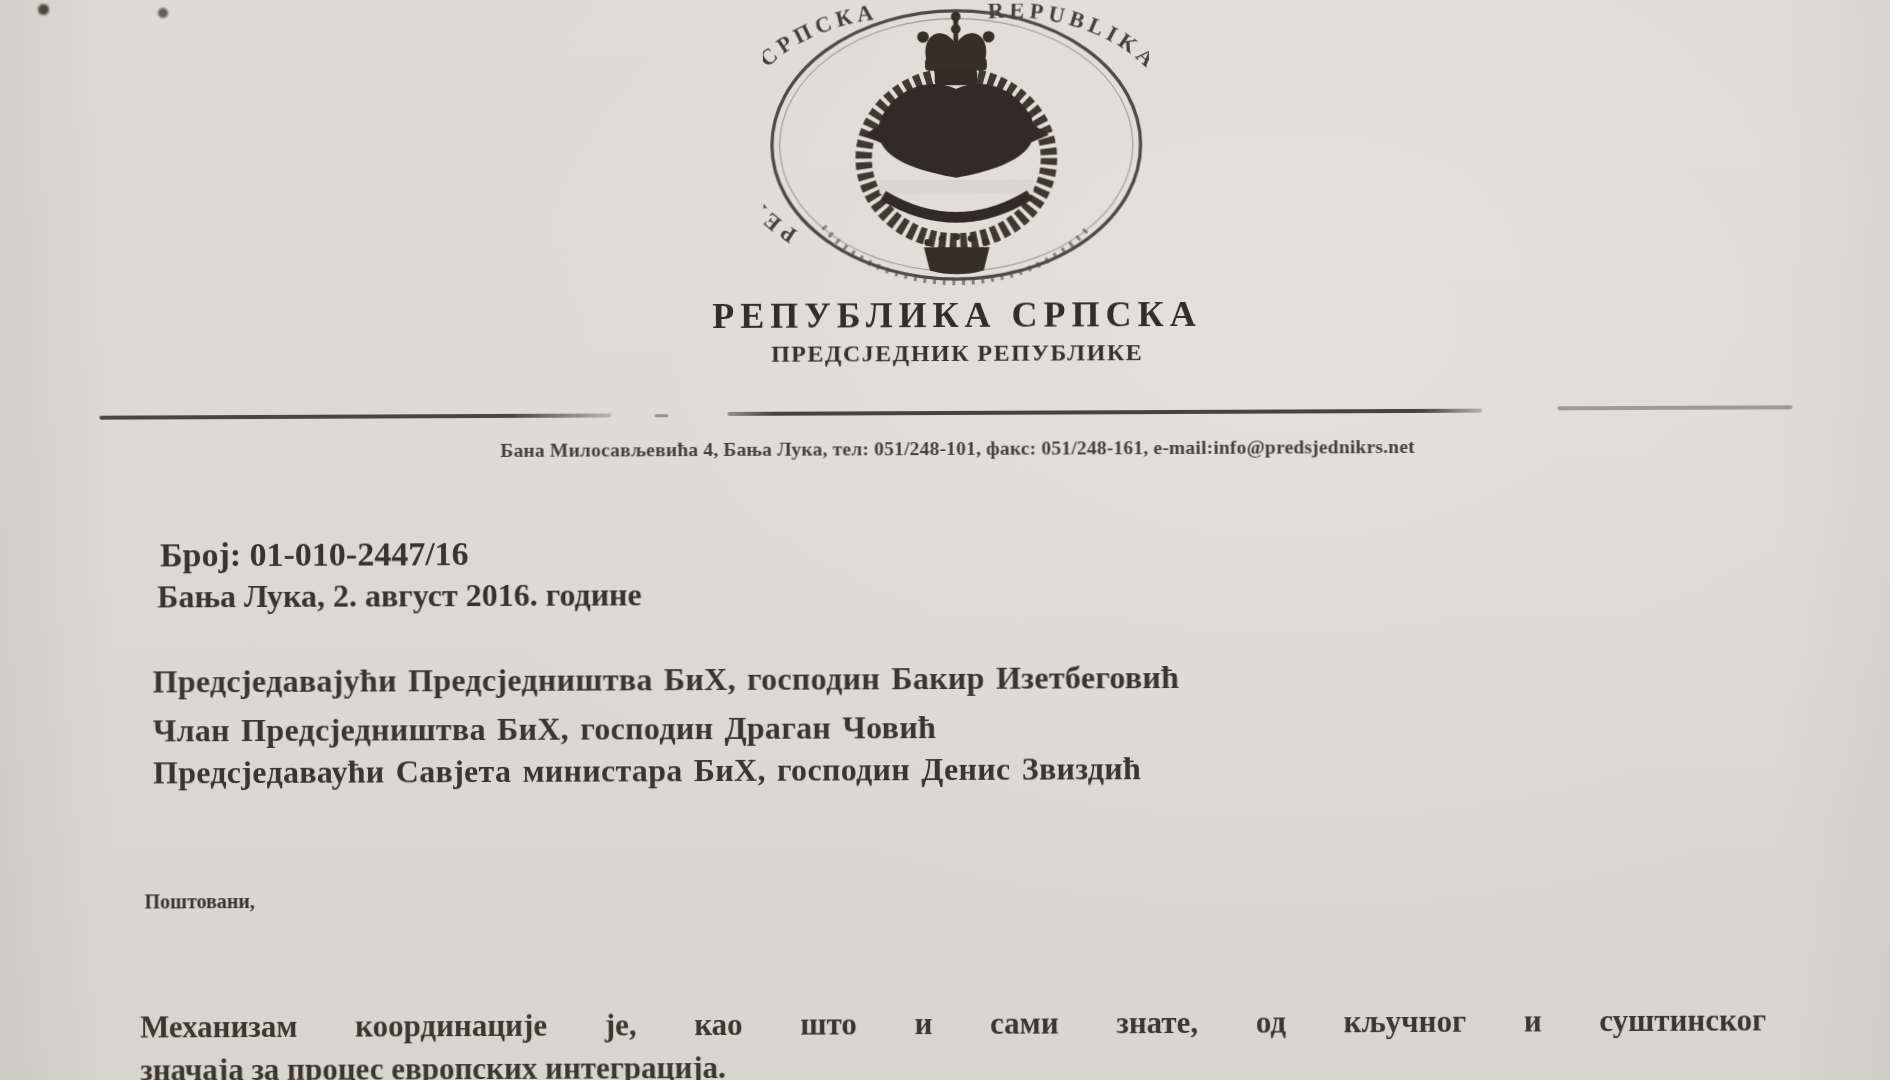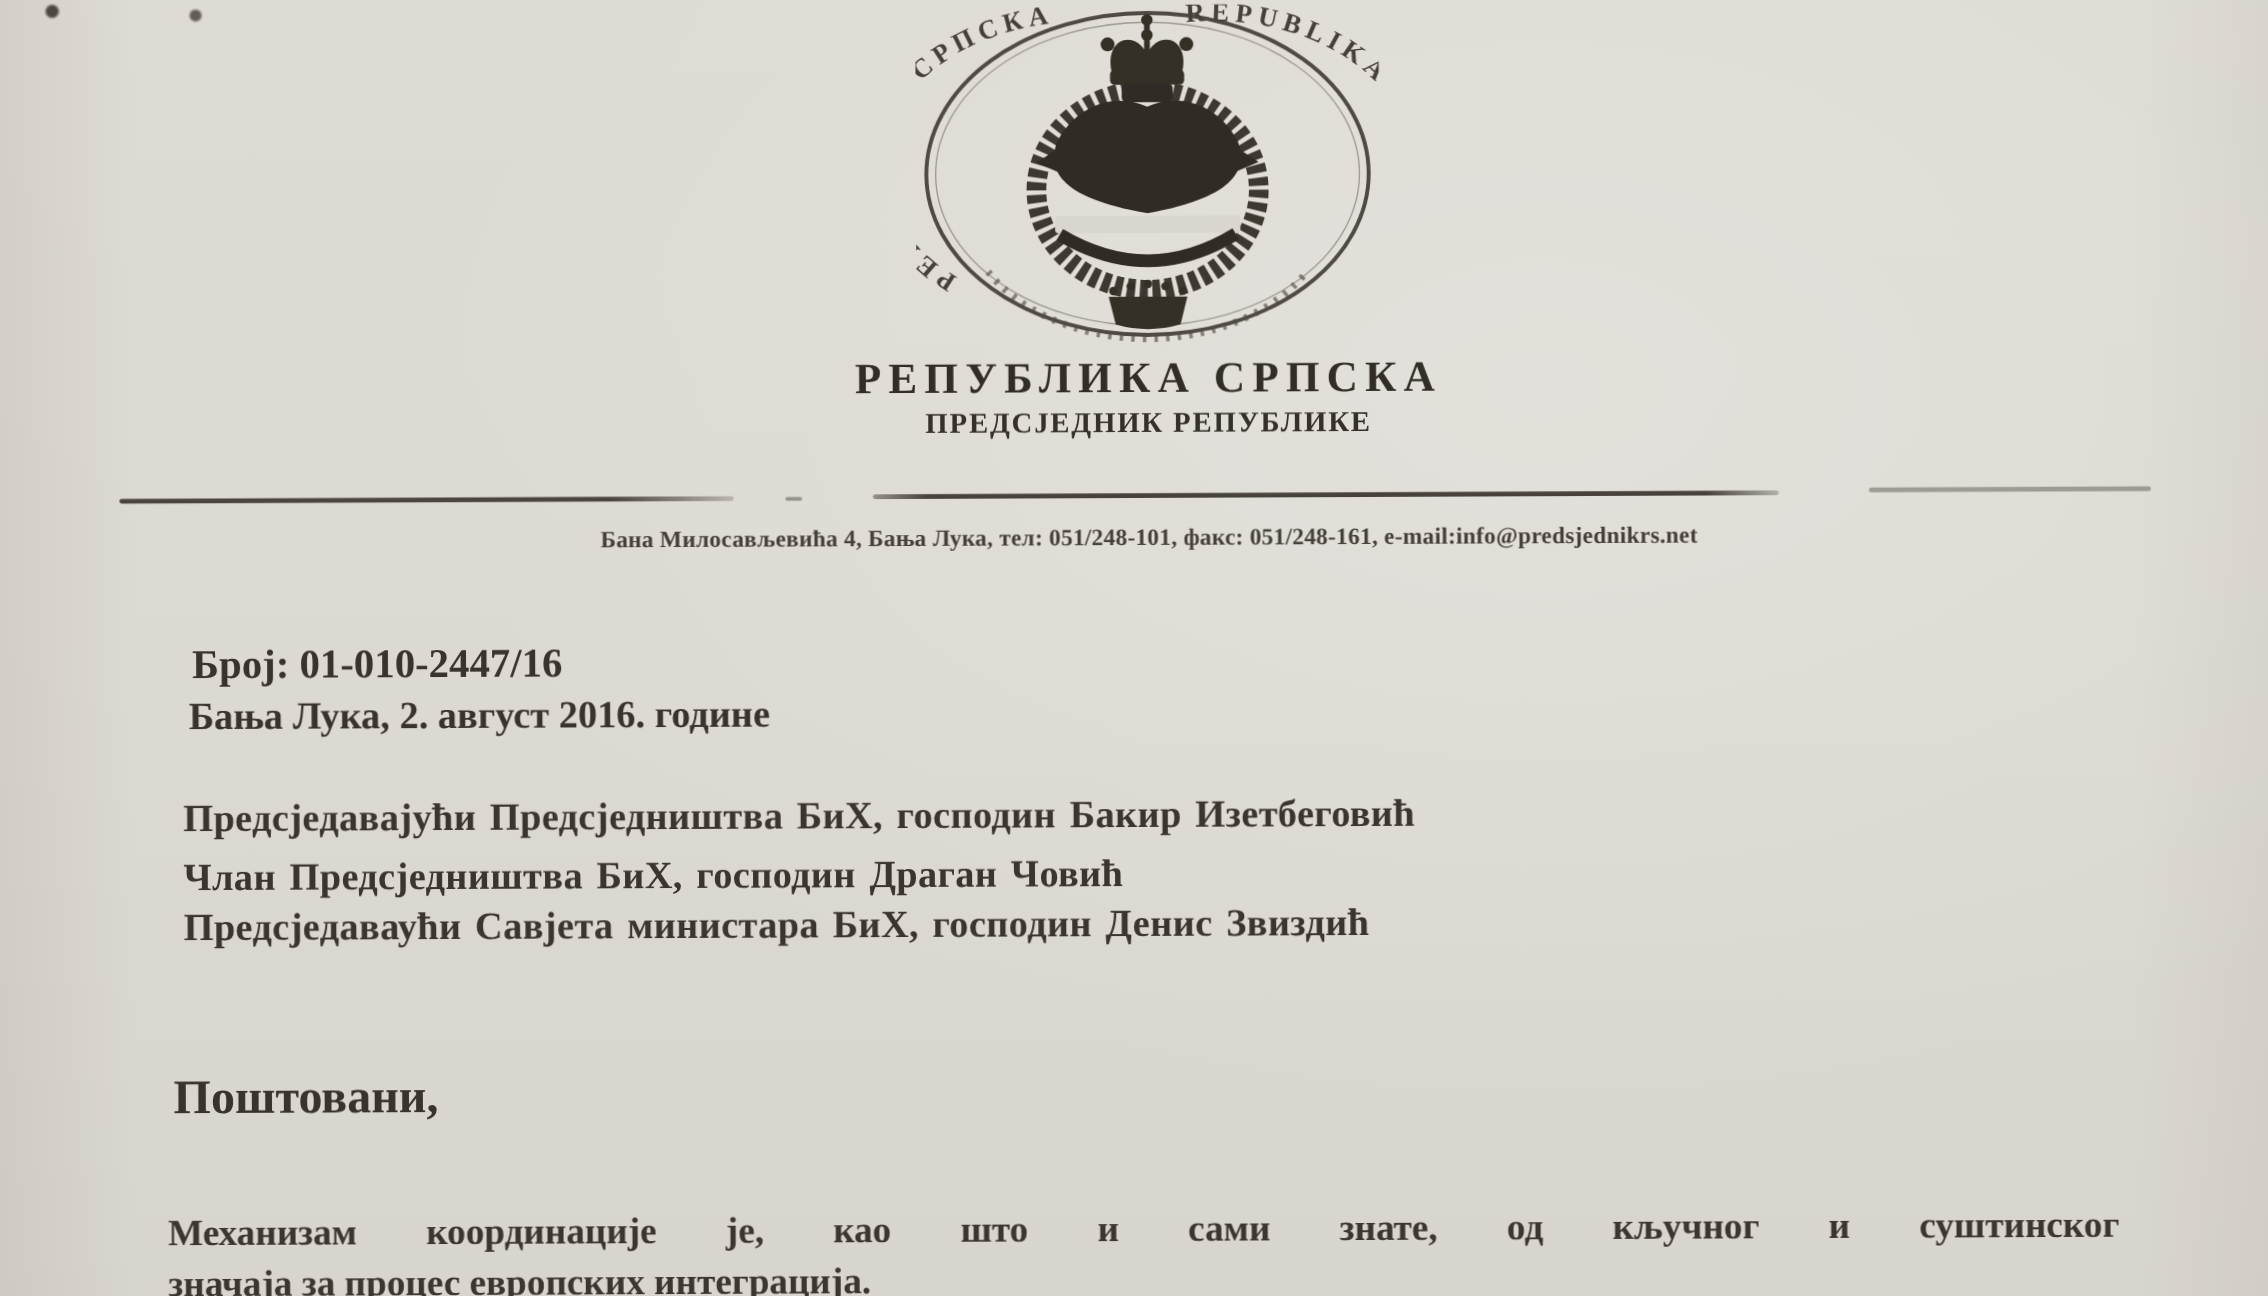--- a/index.html
+++ b/index.html
@@ -22,21 +22,21 @@
   .address{top:438px;font-size:19.5px;font-weight:700;letter-spacing:.2px;color:#45413a;}
   .rule-seg{position:absolute;height:4px;background:#4e4a43;border-radius:2px;}
   .rule-a{left:100px;top:412px;width:512px;background:linear-gradient(90deg,#4a463f 80%,rgba(74,70,63,.25));}
   .rule-dot{left:655px;top:413px;width:14px;height:3px;opacity:.5;}
   .rule-b{left:728px;top:411px;width:755px;background:linear-gradient(90deg,rgba(74,70,63,.5),#47433c 6%,#47433c 92%,rgba(74,70,63,.3));}
   .rule-c{left:1558px;top:409px;width:235px;opacity:.45;}
   .ref-number{left:160px;top:533px;font-size:34px;font-weight:700;}
   .ref-date{left:157px;top:575px;font-size:32px;font-weight:700;}
   .recipient{left:152px;font-size:32px;font-weight:700;letter-spacing:.3px;word-spacing:3px;color:#3a362f;}
   .r1{top:660px;} .r2{top:709px;} .r3{top:751px;}
-  .salutation{left:143px;top:887px;font-size:40px;font-weight:700;}
+  .salutation{left:143px;top:887px;font-size:20px;font-weight:700;}
   .body-block{position:absolute;left:138px;top:1002px;width:1626px;font-size:31px;font-weight:700;line-height:43px;color:#3b372f;}
   .body-line1{text-align:justify;text-align-last:justify;white-space:normal;}
   .body-line2{white-space:nowrap;}
   .seal{position:absolute;left:765px;top:4px;width:386px;height:282px;opacity:.93;}
   .dot{position:absolute;border-radius:50%;background:#4c473f;filter:blur(1px);}
   .dot-a{left:38px;top:4px;width:11px;height:11px;}
   .dot-b{left:158px;top:8px;width:10px;height:10px;opacity:.85;}
 </style>
 </head>
 <body>

